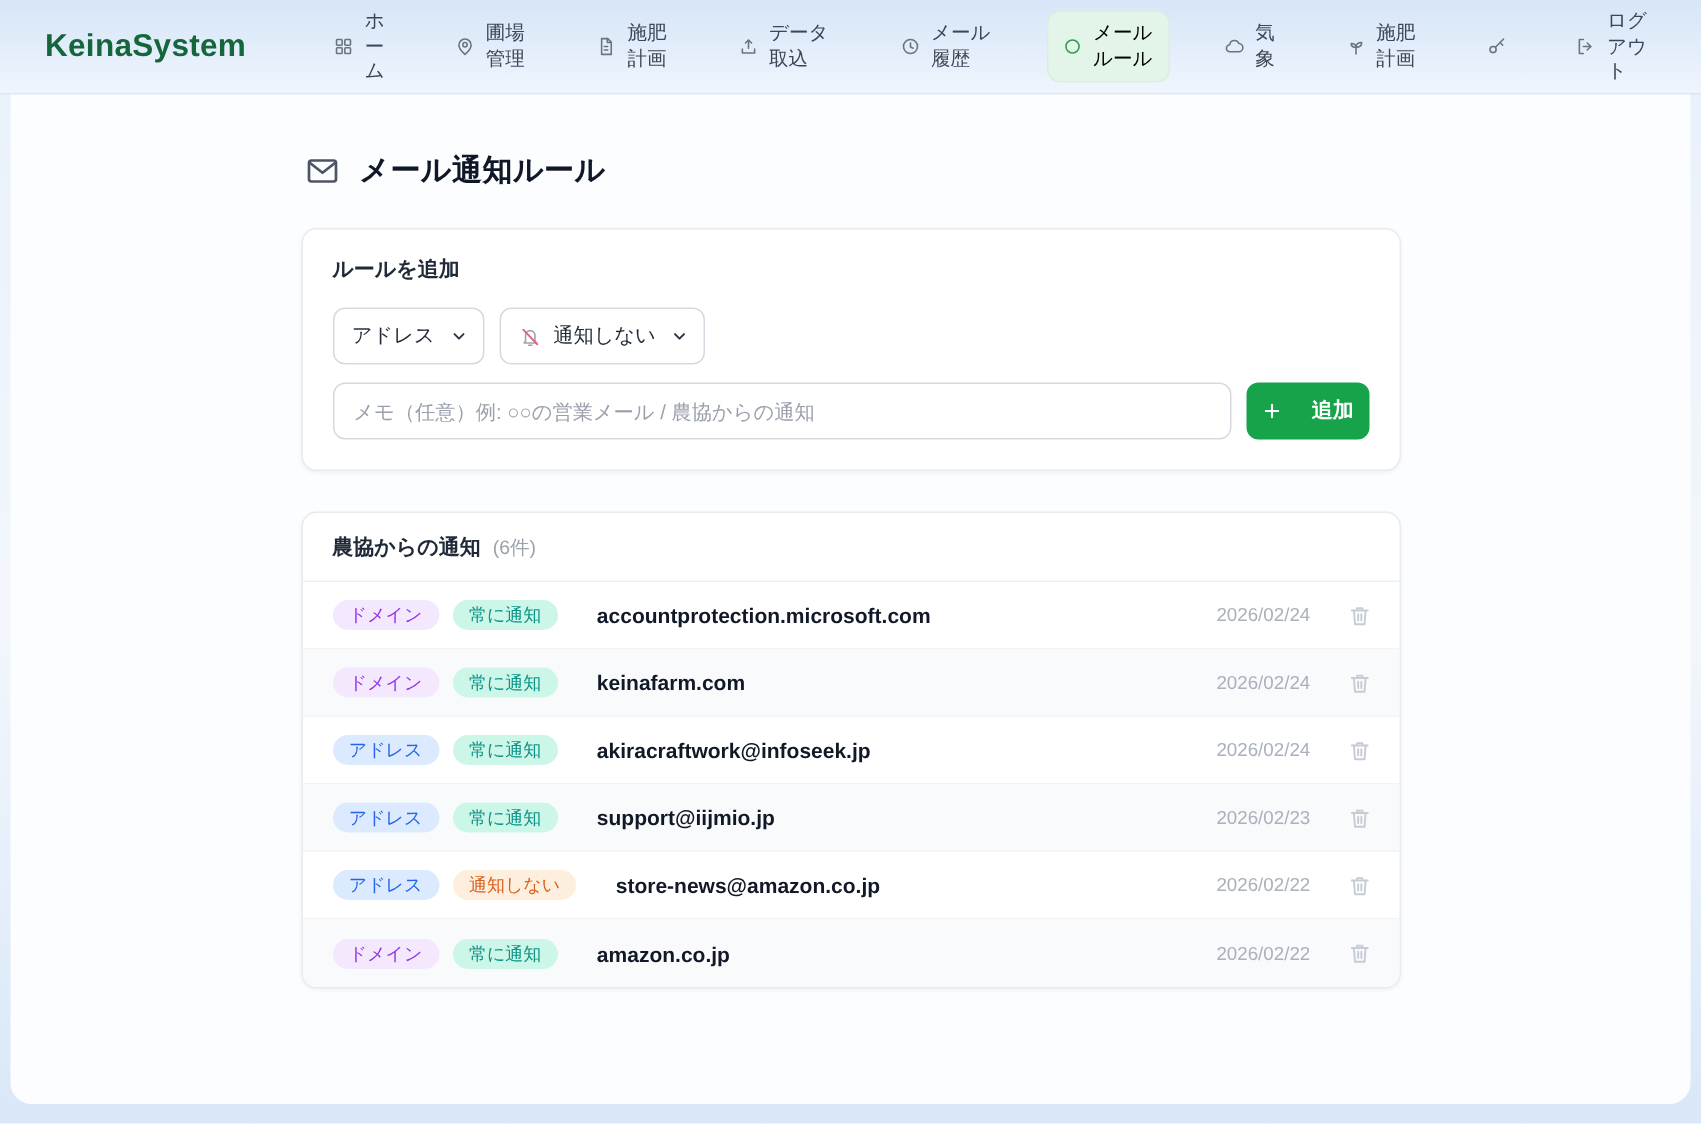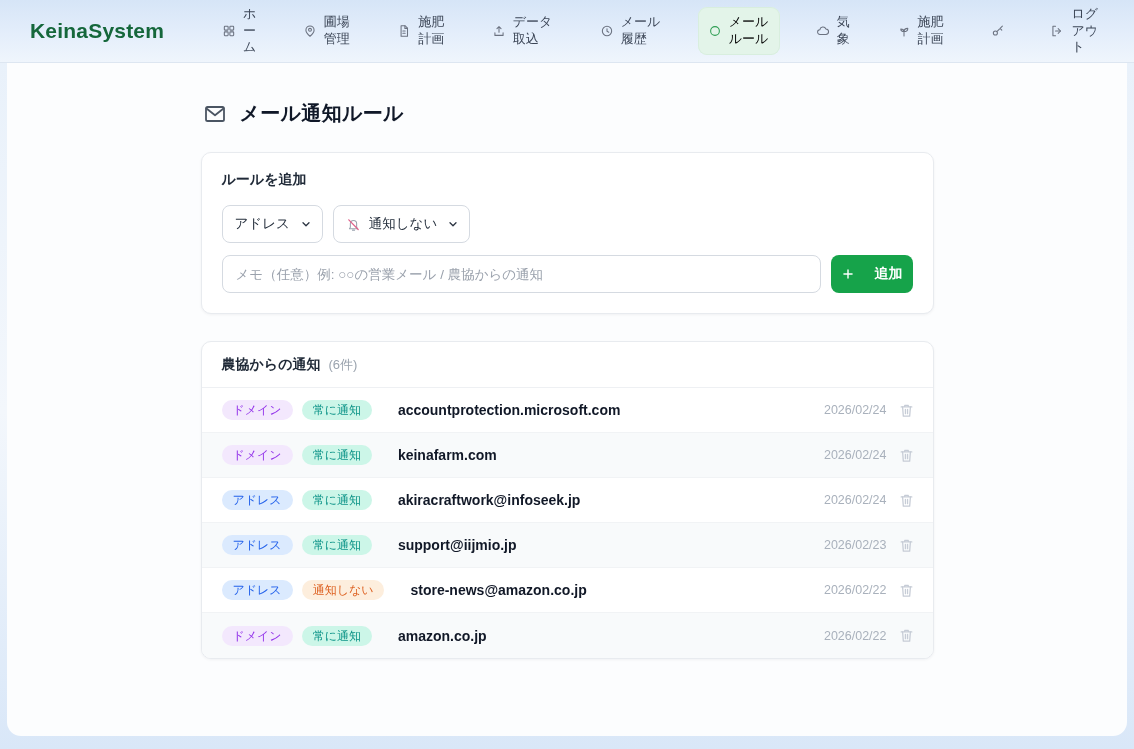--- a/index.html
+++ b/index.html
@@ -85,21 +85,21 @@
   .badge {
     font-size:12px; padding:4px 11px; border-radius:999px; flex:0 0 auto;
     line-height:1; white-space:nowrap;text-align:right;
   }
   .badge.type { margin-right:9px; }
   .badge.kind-domain  { background:#f3e8fd; color:#9333ea; }
   .badge.kind-address { background:#dbeafe; color:#2563eb; }
   .badge.kind-notify  { background:#ccf6e8; color:#0d9488; }
   .badge.kind-mute    { background:#fdeedd; color:#dd6020; }
   .rule-value { font-size:14px; font-weight:600; color:#111827; margin-left:26px; }
-  .row-right { margin-left:auto; display:flex; align-items:center; gap:11px; }
+  .row-right { margin-left:auto; display:flex; align-items:center; gap:24px; }
   .rule-date { font-size:12.5px; color:#a9b1bc; }
   .trash-btn { border:none; background:none; cursor:pointer; display:flex; padding:0; }
   .trash-btn svg { width:17px; height:17px; color:#c6ccd6; }
 </style>
 </head>
 <body>
 
 <div class="app">
 
   <header class="navbar">

